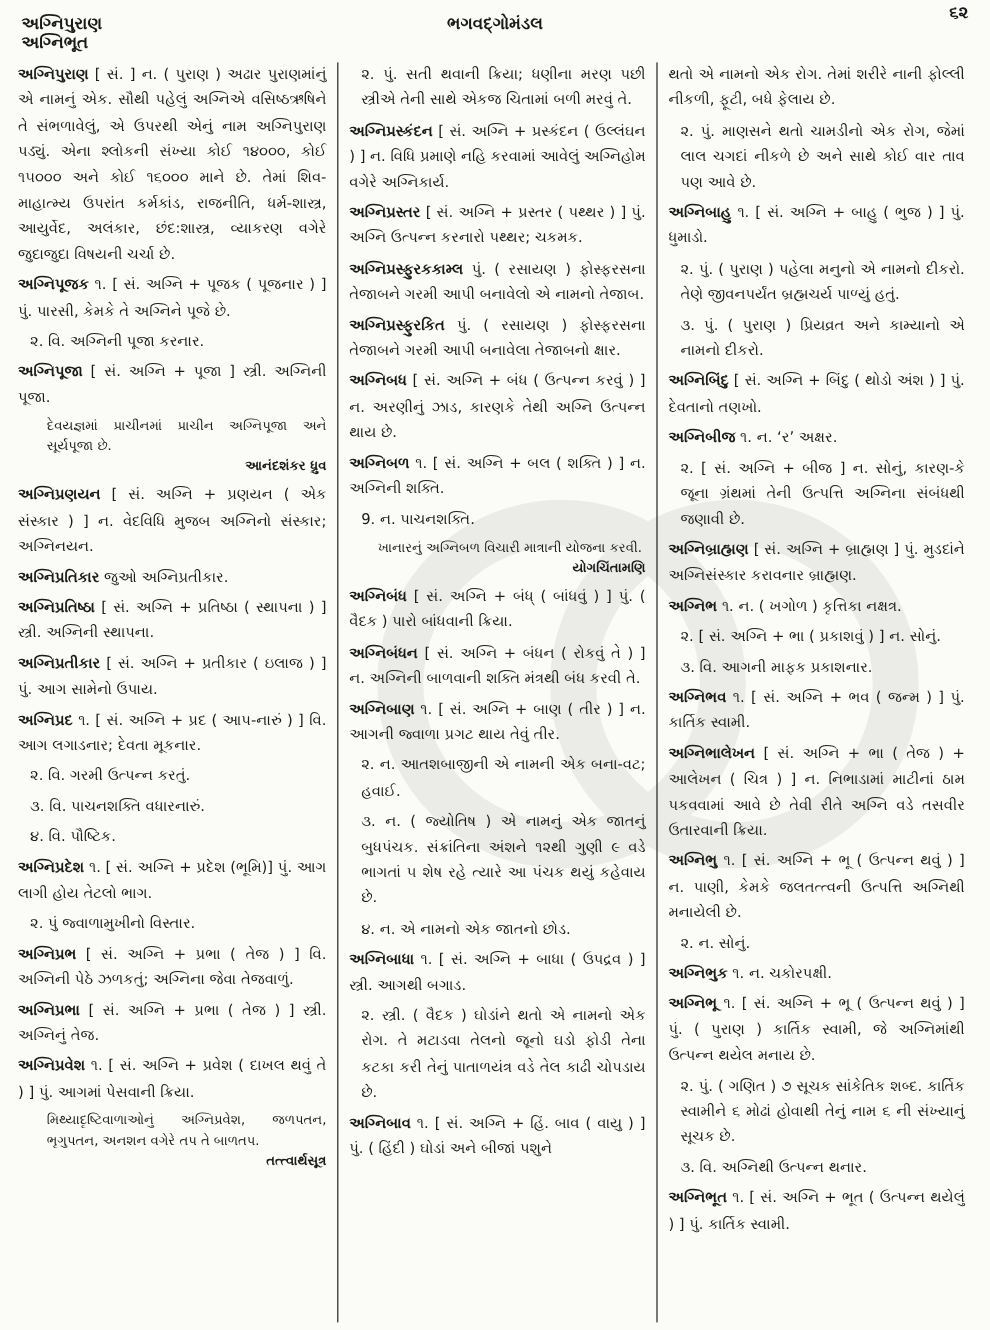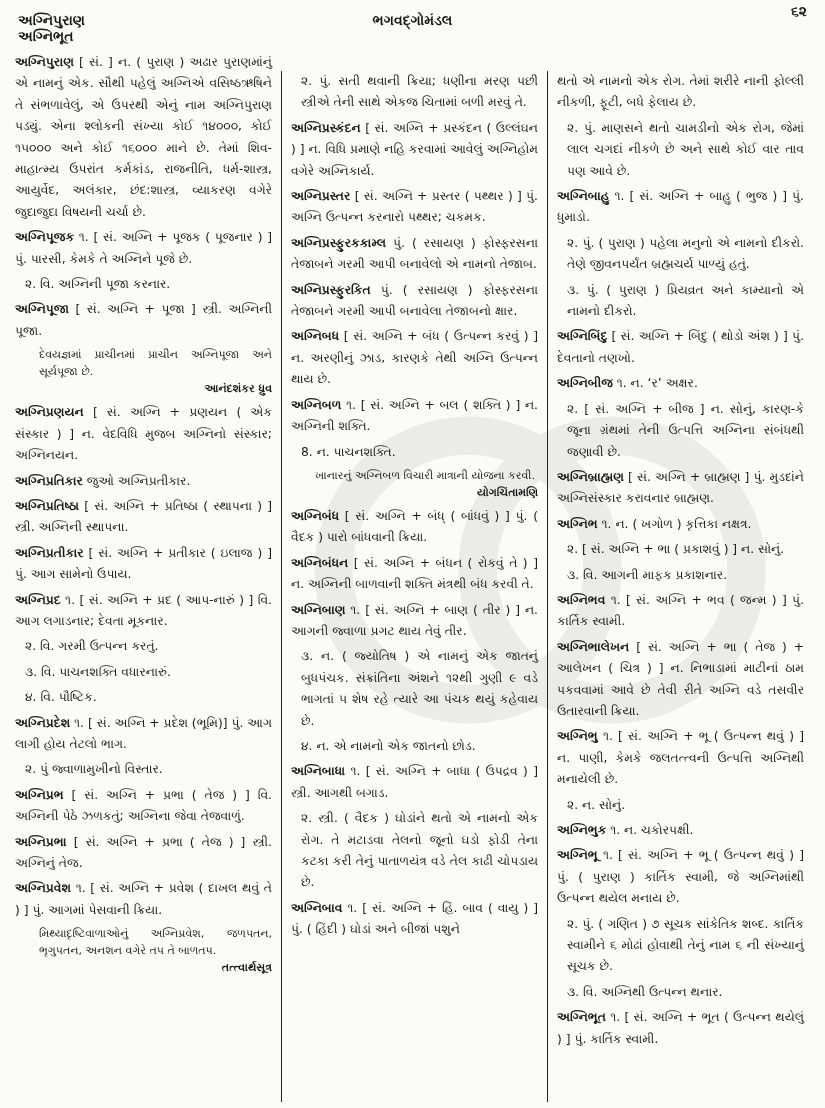--- a/index.html
+++ b/index.html
@@ -4,21 +4,21 @@
 <style>
   html,body{margin:0;padding:0;}
   body{width:825px;height:1108px;background:#fbfbf8;color:#1a1a1a;font-family:"DejaVu Sans","Liberation Sans",sans-serif;position:relative;overflow:hidden;}
   .watermark{position:absolute;left:300px;top:330px;width:480px;height:480px;pointer-events:none;opacity:0.06;}
   .header{position:absolute;left:0;top:0;width:825px;height:55px;}
   .guide{position:absolute;left:18px;top:12px;font-weight:bold;font-size:14px;line-height:16px;}
   .title{position:absolute;left:0;width:825px;top:12px;text-align:center;font-size:14px;font-weight:bold;}
   .pageno{position:absolute;right:18px;top:3px;font-size:14px;font-weight:bold;}
   .columns{position:absolute;top:52px;left:14px;width:800px;height:1050px;display:flex;justify-content:center;}
   .col{width:266px;padding:0 9px;box-sizing:border-box;font-size:12.3px;line-height:21.4px;text-align:justify;overflow:hidden;}
-  .col + .col{border-left:1.5px solid #222;margin-top:19px;}
+  .col + .col{border-left:1.5px solid #222;}
   .col:first-child{padding-left:0;}
   .entry{margin:0 0 4px 0;text-indent:0;}
   .hw{font-weight:bold;}
   .sense{padding-left:10px;margin-bottom:4px;}
   .quote{font-size:11px;line-height:17px;padding-left:24px;margin:3px 0 5px 0;}
   .src{display:block;text-align:right;font-size:11px;font-weight:bold;}
 </style>
 </head>
 <body>
 
@@ -59,25 +59,26 @@
       <div class="quote"><span>મિથ્યાદૃષ્ટિવાળાઓનું અગ્નિપ્રવેશ, જળપતન, ભૃગુપતન, અનશન વગેરે તપ તે બાળતપ.</span><span class="src">તત્ત્વાર્થસૂત્ર</span></div>
     </div>
   <div class="col">
       <div class="sense">૨. પું. સતી થવાની ક્રિયા; ધણીના મરણ પછી સ્ત્રીએ તેની સાથે એકજ ચિતામાં બળી મરવું તે.</div>
       <div class="entry"><span class="hw">અગ્નિપ્રસ્કંદન</span><span> [ સં. અગ્નિ + પ્રસ્કંદન ( ઉલ્લંઘન ) ] ન. વિધિ પ્રમાણે નહિ કરવામાં આવેલું અગ્નિહોમ વગેરે અગ્નિકાર્ય.</span></div>
       <div class="entry"><span class="hw">અગ્નિપ્રસ્તર</span><span> [ સં. અગ્નિ + પ્રસ્તર ( પથ્થર ) ] પું. અગ્નિ ઉત્પન્ન કરનારો પથ્થર; ચકમક.</span></div>
       <div class="entry"><span class="hw">અગ્નિપ્રસ્ફુરકકામ્લ</span><span> પું. ( રસાયણ ) ફોસ્ફરસના તેજાબને ગરમી આપી બનાવેલો એ નામનો તેજાબ.</span></div>
       <div class="entry"><span class="hw">અગ્નિપ્રસ્ફુરકિત</span><span> પું. ( રસાયણ ) ફોસ્ફરસના તેજાબને ગરમી આપી બનાવેલા તેજાબનો ક્ષાર.</span></div>
       <div class="entry"><span class="hw">અગ્નિબધ</span><span> [ સં. અગ્નિ + બંધ ( ઉત્પન્ન કરવું ) ] ન. અરણીનું ઝાડ, કારણકે તેથી અગ્નિ ઉત્પન્ન થાય છે.</span></div>
       <div class="entry"><span class="hw">અગ્નિબળ</span><span> ૧. [ સં. અગ્નિ + બલ ( શક્તિ ) ] ન. અગ્નિની શક્તિ.</span></div>
-      <div class="sense">8. ન. પાચનશક્તિ.</div>
+      <div class="sense">9. ન. પાચનશક્તિ.</div>
       <div class="quote"><span>ખાનારનું અગ્નિબળ વિચારી માત્રાની યોજના કરવી.</span><span class="src">યોગચિંતામણિ</span></div>
       <div class="entry"><span class="hw">અગ્નિબંધ</span><span> [ સં. અગ્નિ + બંધ્ ( બાંધવું ) ] પું. ( વૈદક ) પારો બાંધવાની ક્રિયા.</span></div>
       <div class="entry"><span class="hw">અગ્નિબંધન</span><span> [ સં. અગ્નિ + બંધન ( રોકવું તે ) ] ન. અગ્નિની બાળવાની શક્તિ મંત્રથી બંધ કરવી તે.</span></div>
       <div class="entry"><span class="hw">અગ્નિબાણ</span><span> ૧. [ સં. અગ્નિ + બાણ ( તીર ) ] ન. આગની જ્વાળા પ્રગટ થાય તેવું તીર.</span></div>
+      <div class="sense">૨. ન. આતશબાજીની એ નામની એક બના-વટ; હવાઈ.</div>
       <div class="sense">૩. ન. ( જ્યોતિષ ) એ નામનું એક જાતનું બુધપંચક. સંક્રાંતિના અંશને ૧૨થી ગુણી ૯ વડે ભાગતાં ૫ શેષ રહે ત્યારે આ પંચક થયું કહેવાય છે.</div>
       <div class="sense">૪. ન. એ નામનો એક જાતનો છોડ.</div>
       <div class="entry"><span class="hw">અગ્નિબાધા</span><span> ૧. [ સં. અગ્નિ + બાધા ( ઉપદ્રવ ) ] સ્ત્રી. આગથી બગાડ.</span></div>
       <div class="sense">૨. સ્ત્રી. ( વૈદક ) ઘોડાંને થતો એ નામનો એક રોગ. તે મટાડવા તેલનો જૂનો ઘડો ફોડી તેના કટકા કરી તેનું પાતાળયંત્ર વડે તેલ કાઢી ચોપડાય છે.</div>
       <div class="entry"><span class="hw">અગ્નિબાવ</span><span> ૧. [ સં. અગ્નિ + હિં. બાવ ( વાયુ ) ] પું. ( હિંદી ) ઘોડાં અને બીજાં પશુને</span></div>
     </div>
   <div class="col">
       <div class="entry">થતો એ નામનો એક રોગ. તેમાં શરીરે નાની ફોલ્લી નીકળી, ફૂટી, બધે ફેલાય છે.</div>
       <div class="sense">૨. પું. માણસને થતો ચામડીનો એક રોગ, જેમાં લાલ ચગદાં નીકળે છે અને સાથે કોઈ વાર તાવ પણ આવે છે.</div>
       <div class="entry"><span class="hw">અગ્નિબાહુ</span><span> ૧. [ સં. અગ્નિ + બાહુ ( ભુજ ) ] પું. ધુમાડો.</span></div>

